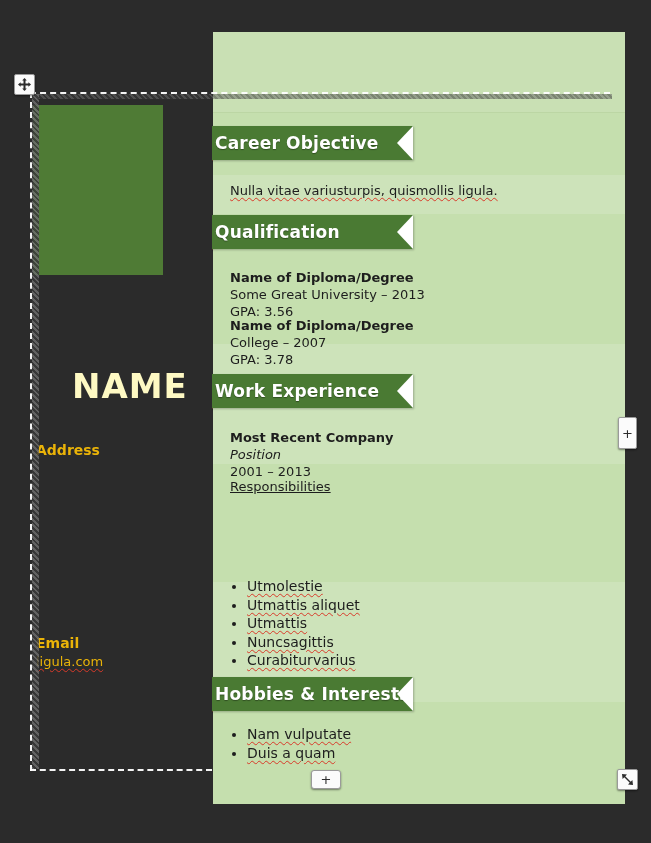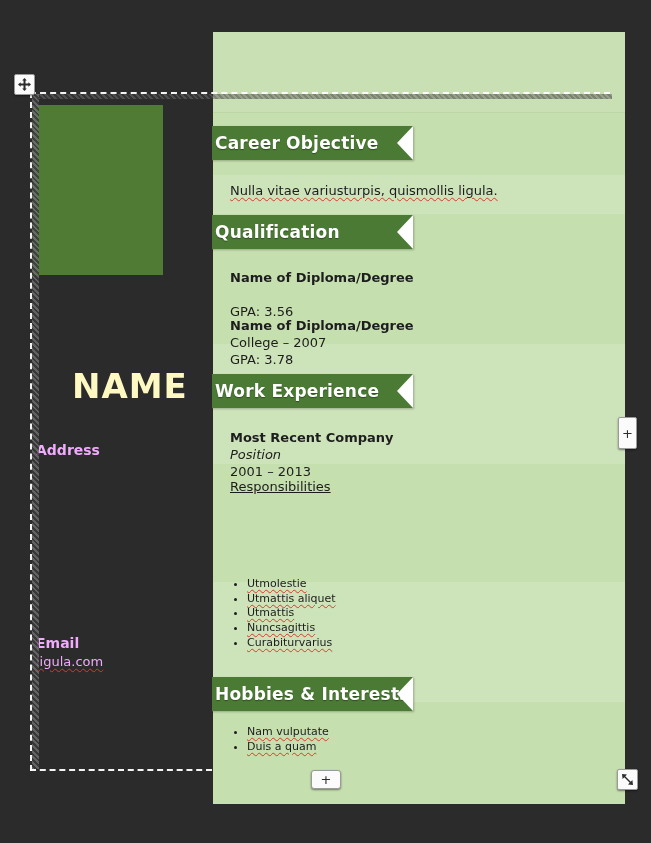--- a/index.html
+++ b/index.html
@@ -62,21 +62,21 @@
   #photo-box{
     position:absolute;left:0px;top:9px;width:130px;height:170px;
     background:#4f7b35;
   }
   #name{
     position:absolute;left:3px;top:273px;
     color:#fef9c3;font-size:34px;font-weight:bold;letter-spacing:1px;
     line-height:1;
     margin-left:36px;
   }
-  .contact-block{position:absolute;left:3px;color:#f0abfc;}
+  .contact-block{position:absolute;left:3px;color:#eab308;}
   .contact-label{font-size:14px;font-weight:bold;line-height:1.25;}
   .contact-value{font-size:13px;font-weight:normal;line-height:1.35;}
   .cb-address{top:346px;}
   .cb-phone{top:418px;}
   .cb-email{top:539px;}
   .spell{
     text-decoration:underline;
     text-decoration-style:wavy;
     text-decoration-color:#d83a2a;
     text-decoration-thickness:1px;
@@ -121,21 +121,21 @@
 
   .body-text{
     position:absolute;left:17px;color:#1d1d1d;font-size:13px;line-height:1.32;
   }
   .body-text b{font-weight:bold;}
   .body-text i{font-style:italic;}
   .u-link{text-decoration:underline;text-decoration-color:#1d1d1d;}
   ul.blist{
     margin:0;padding:0 0 0 34px;list-style:disc;
   }
-  ul.blist li{font-size:11px;line-height:1.33;color:#1d1d1d;margin:0;padding:0;}
+  ul.blist li{font-size:14px;line-height:1.33;color:#1d1d1d;margin:0;padding:0;}
 
   
   .panel-guide{
     position:absolute;left:0;width:412px;height:0;border-top:1px solid #bcd6a4;
   }
 </style>
 </head>
 <body>
 
 <div id="canvas">
@@ -165,21 +165,21 @@
 
     <div class="ribbon-wrap" style="top:183px;">
       <div class="ribbon">
         <span class="ribbon-title">Qualification</span>
         <span class="ribbon-notch"></span>
       </div>
       <span class="ribbon-fold"></span>
     </div>
     <div class="body-text" style="top:237px;">
       <b>Name of Diploma/Degree</b><br>
-      <br>
+      <span>Some Great University – 2013</span><br>
       <span>GPA: 3.56</span>
     </div>
     <div class="body-text" style="top:285px;">
       <b>Name of Diploma/Degree</b><br>
       <span>College – 2007</span><br>
       <span>GPA: 3.78</span>
     </div>
 
     <div class="ribbon-wrap" style="top:342px;">
       <div class="ribbon">

